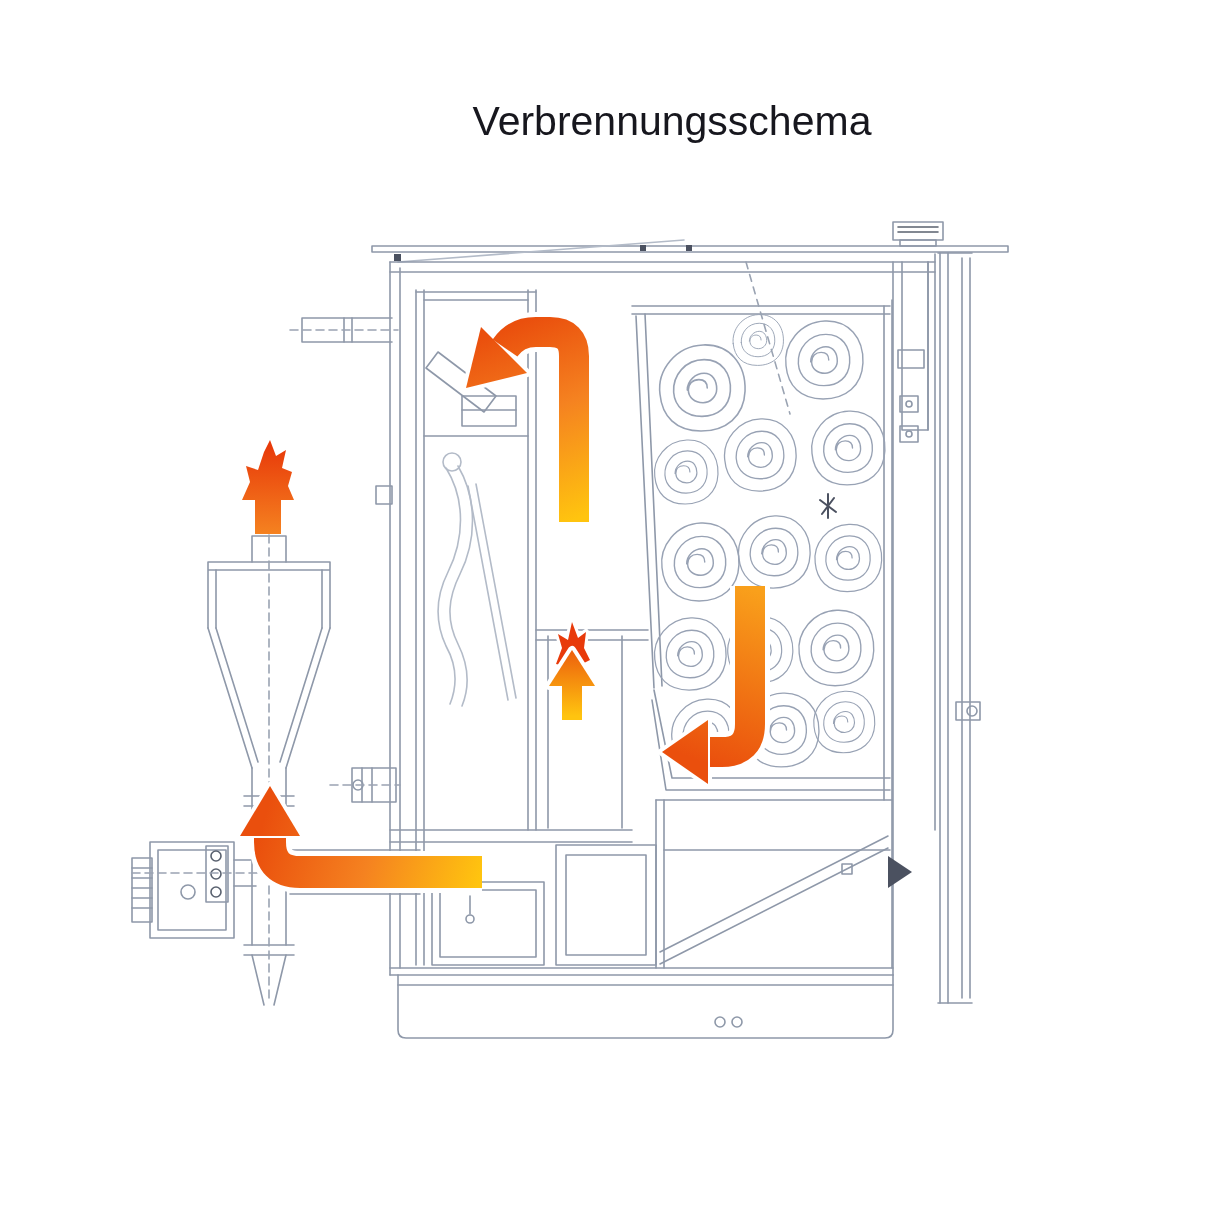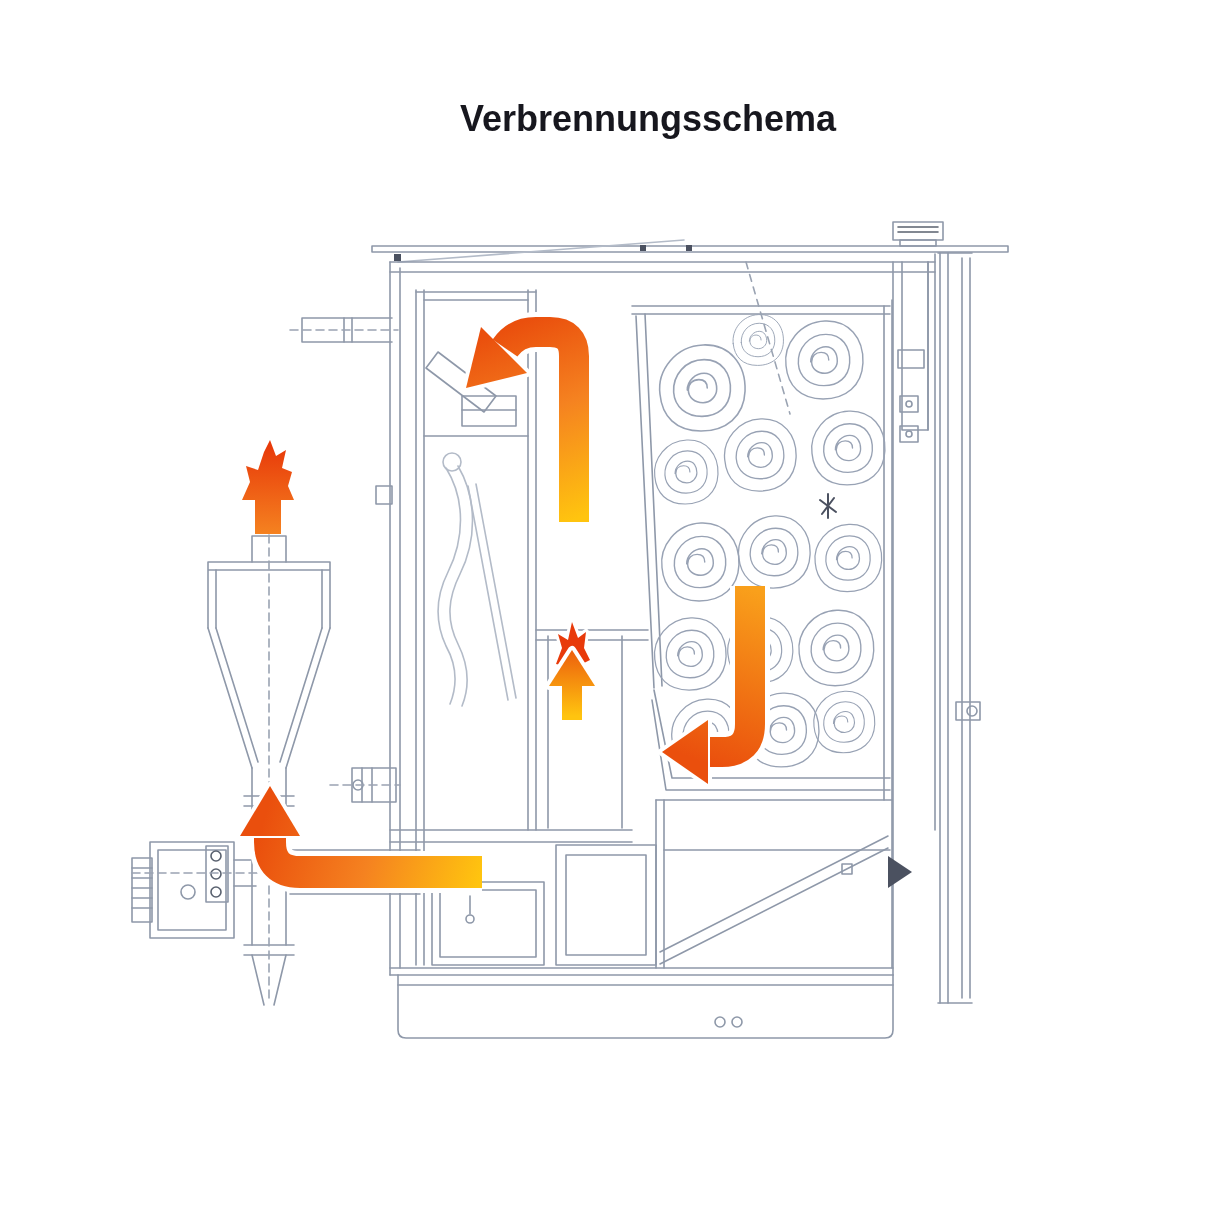--- a/index.html
+++ b/index.html
@@ -1,19 +1,19 @@
 <!DOCTYPE html>
 <html><head>
 <meta charset="utf-8">
 <style>
   html,body{margin:0;padding:0;background:#ffffff;}
   .canvas{position:relative;width:1214px;height:1214px;background:#ffffff;overflow:hidden;
           font-family:"Liberation Sans",sans-serif;}
-  .title{position:absolute;left:648px;top:98px;transform:translateX(-50%);
-         font-size:36px;font-weight:bold;color:#17171e;white-space:nowrap;margin:0;}
+  .title{position:absolute;left:672px;top:98px;transform:translateX(-50%);
+         font-size:41px;font-weight:normal;color:#17171e;white-space:nowrap;margin:0;}
   svg{position:absolute;left:0;top:0;}
 </style>
 </head>
 <body>
 
 <div class="canvas">
 
   <h1 class="title">Verbrennungsschema</h1>
 
   <svg width="1214" height="1214" viewBox="0 0 1214 1214">

